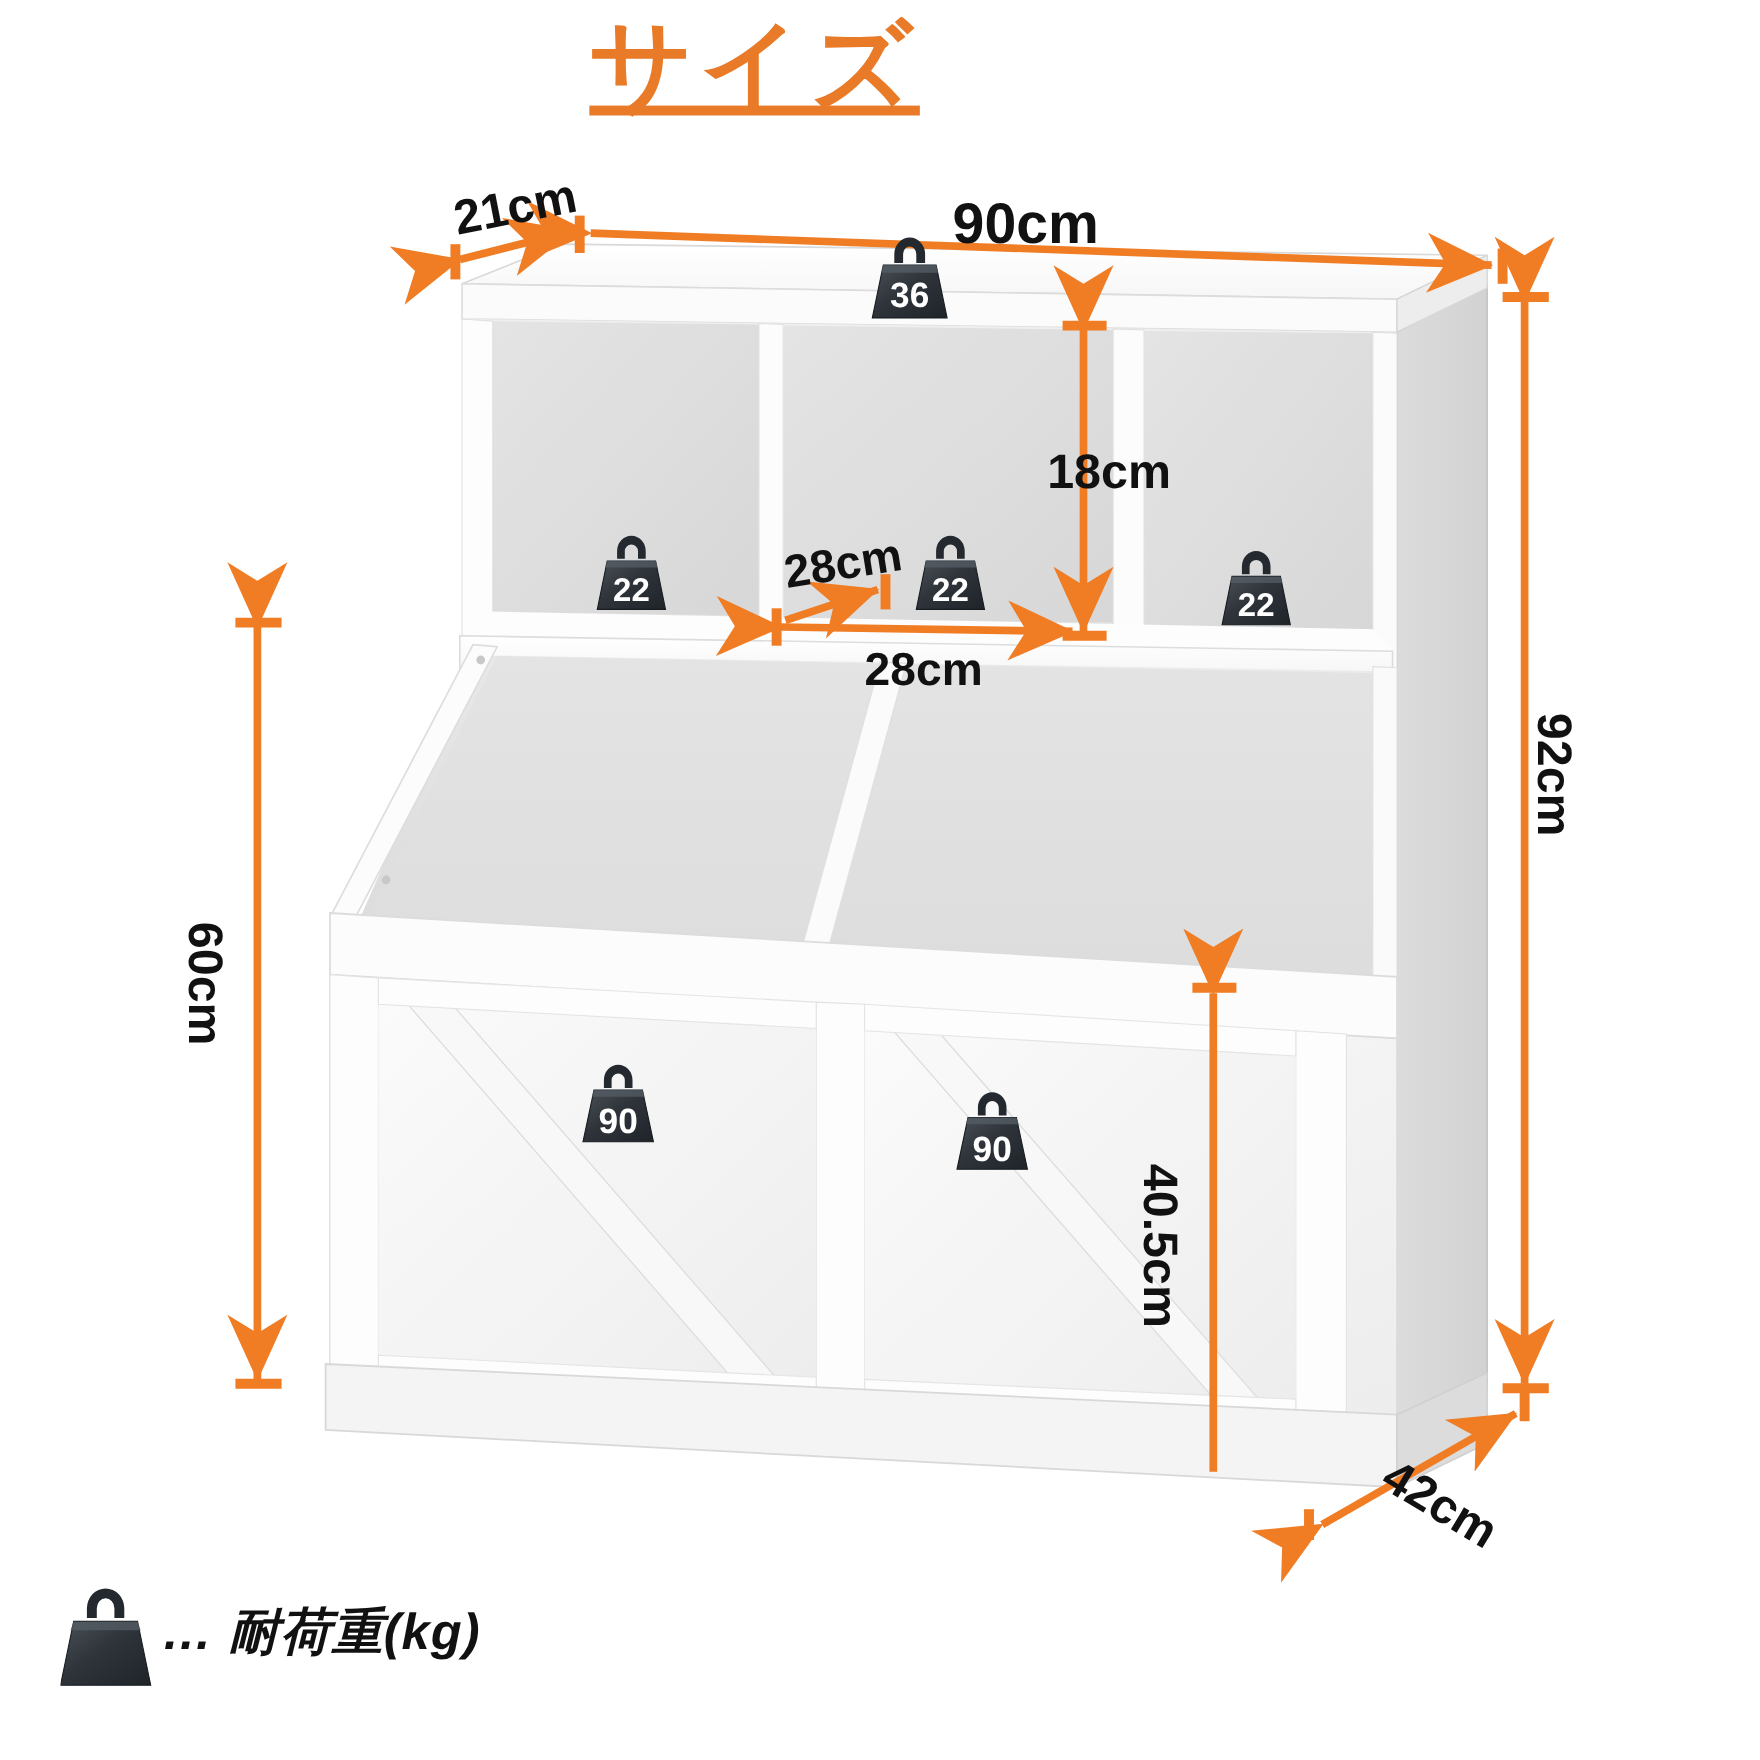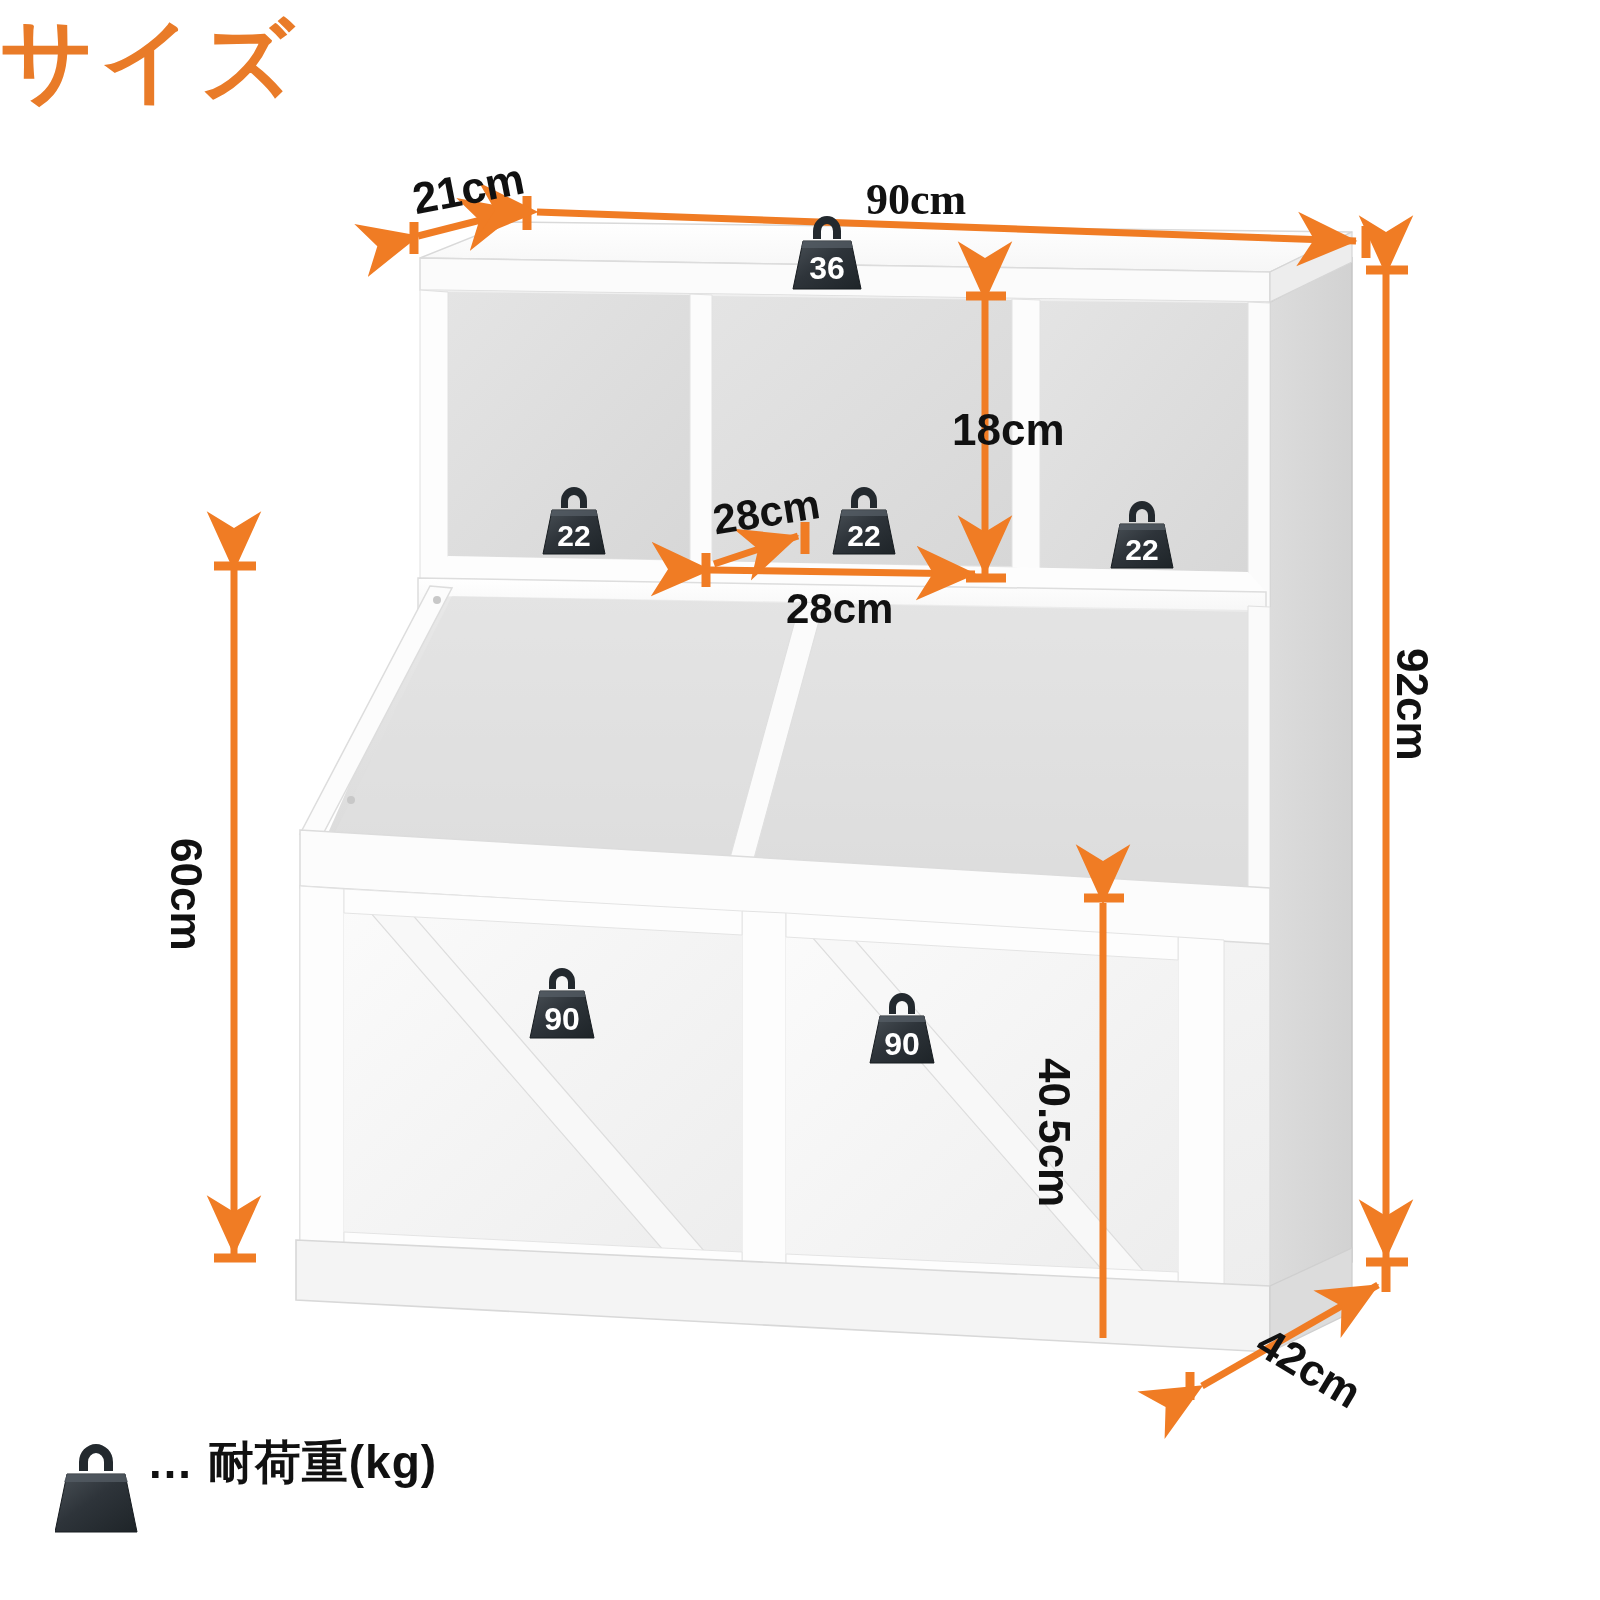--- a/index.html
+++ b/index.html
@@ -12,27 +12,28 @@
   #page {
     position: relative;
     width: 1600px; height: 1600px;
     background: #ffffff;
   }
 
   
   #title {
     position: absolute;
     top: 14px; left: 0; width: 1372px;
-    text-align: left;
+    text-align: center;
     font-size: 92px;
     font-weight: 700;
     letter-spacing: 6px;
     color: #E97B28;
     line-height: 1.0;
     user-select: none;
+    text-decoration: underline;
   }
 
   
   #stage {
     position: absolute;
     top: 0; left: 0;
     width: 1600px; height: 1600px;
   }
 
   
@@ -47,21 +48,23 @@
   .dim.rot90  { transform: rotate(90deg); transform-origin: left top; }
   .dim.slant  { transform: rotate(-9deg);  transform-origin: left top; }
   .dim.slant42{ transform: rotate(31deg);  transform-origin: left top; }
   .dim.slant21{ transform: rotate(-11deg); transform-origin: left top; }
 
   
   #legend {
     position: absolute;
     left: 55px; top: 1432px;
     display: flex;
+    align-items: center;
     gap: 6px;
+    font-style: italic;
   }
   #legend-text {
     font-size: 46px;
     font-weight: 700;
     color: #111111;
     letter-spacing: 1px;
     white-space: nowrap;
   }
 </style>
 </head>
@@ -267,21 +270,21 @@
         <path d="M17,24 a13,14 0 0 1 26,0 l0,7 l-7,0 l0,-7 a6,6 0 0 0 -12,0 l0,7 l-7,0 Z" fill="#23292E"></path>
         <path d="M8,33 L52,33 L62,80 L-2,80 Z" fill="url(#gWeight)" stroke="#171C20" stroke-width="1"></path>
         <path d="M8,33 L52,33 L54,39 L6,39 Z" fill="#565E65" opacity="0.75"></path>
         <text x="30" y="72" font-family="Liberation Sans, sans-serif" font-size="32" font-weight="700" fill="#FFFFFF" text-anchor="middle">90</text>
       </g>
     </g>
   </svg>
 
   <div class="dim slant21" style="left:409px; top:178px; font-size:44px;">21cm</div>
 
-  <div class="dim" style="left:866px; top:178px; font-size:44px;font-family:Liberation Serif, serif;">90cm</div>
+  <div class="dim" style="left:866px; top:178px; font-size:52px;">90cm</div>
 
   <div class="dim" style="left:952px; top:408px; font-size:44px;">18cm</div>
 
   <div class="dim slant" style="left:710px; top:500px; font-size:42px;">28cm</div>
 
   <div class="dim" style="left:786px; top:588px; font-size:42px;">28cm</div>
 
   <div class="dim rot90" style="left:1434px; top:648px; font-size:44px;">92cm</div>
 
   <div class="dim rot90" style="left:208px; top:838px; font-size:44px;">60cm</div>

